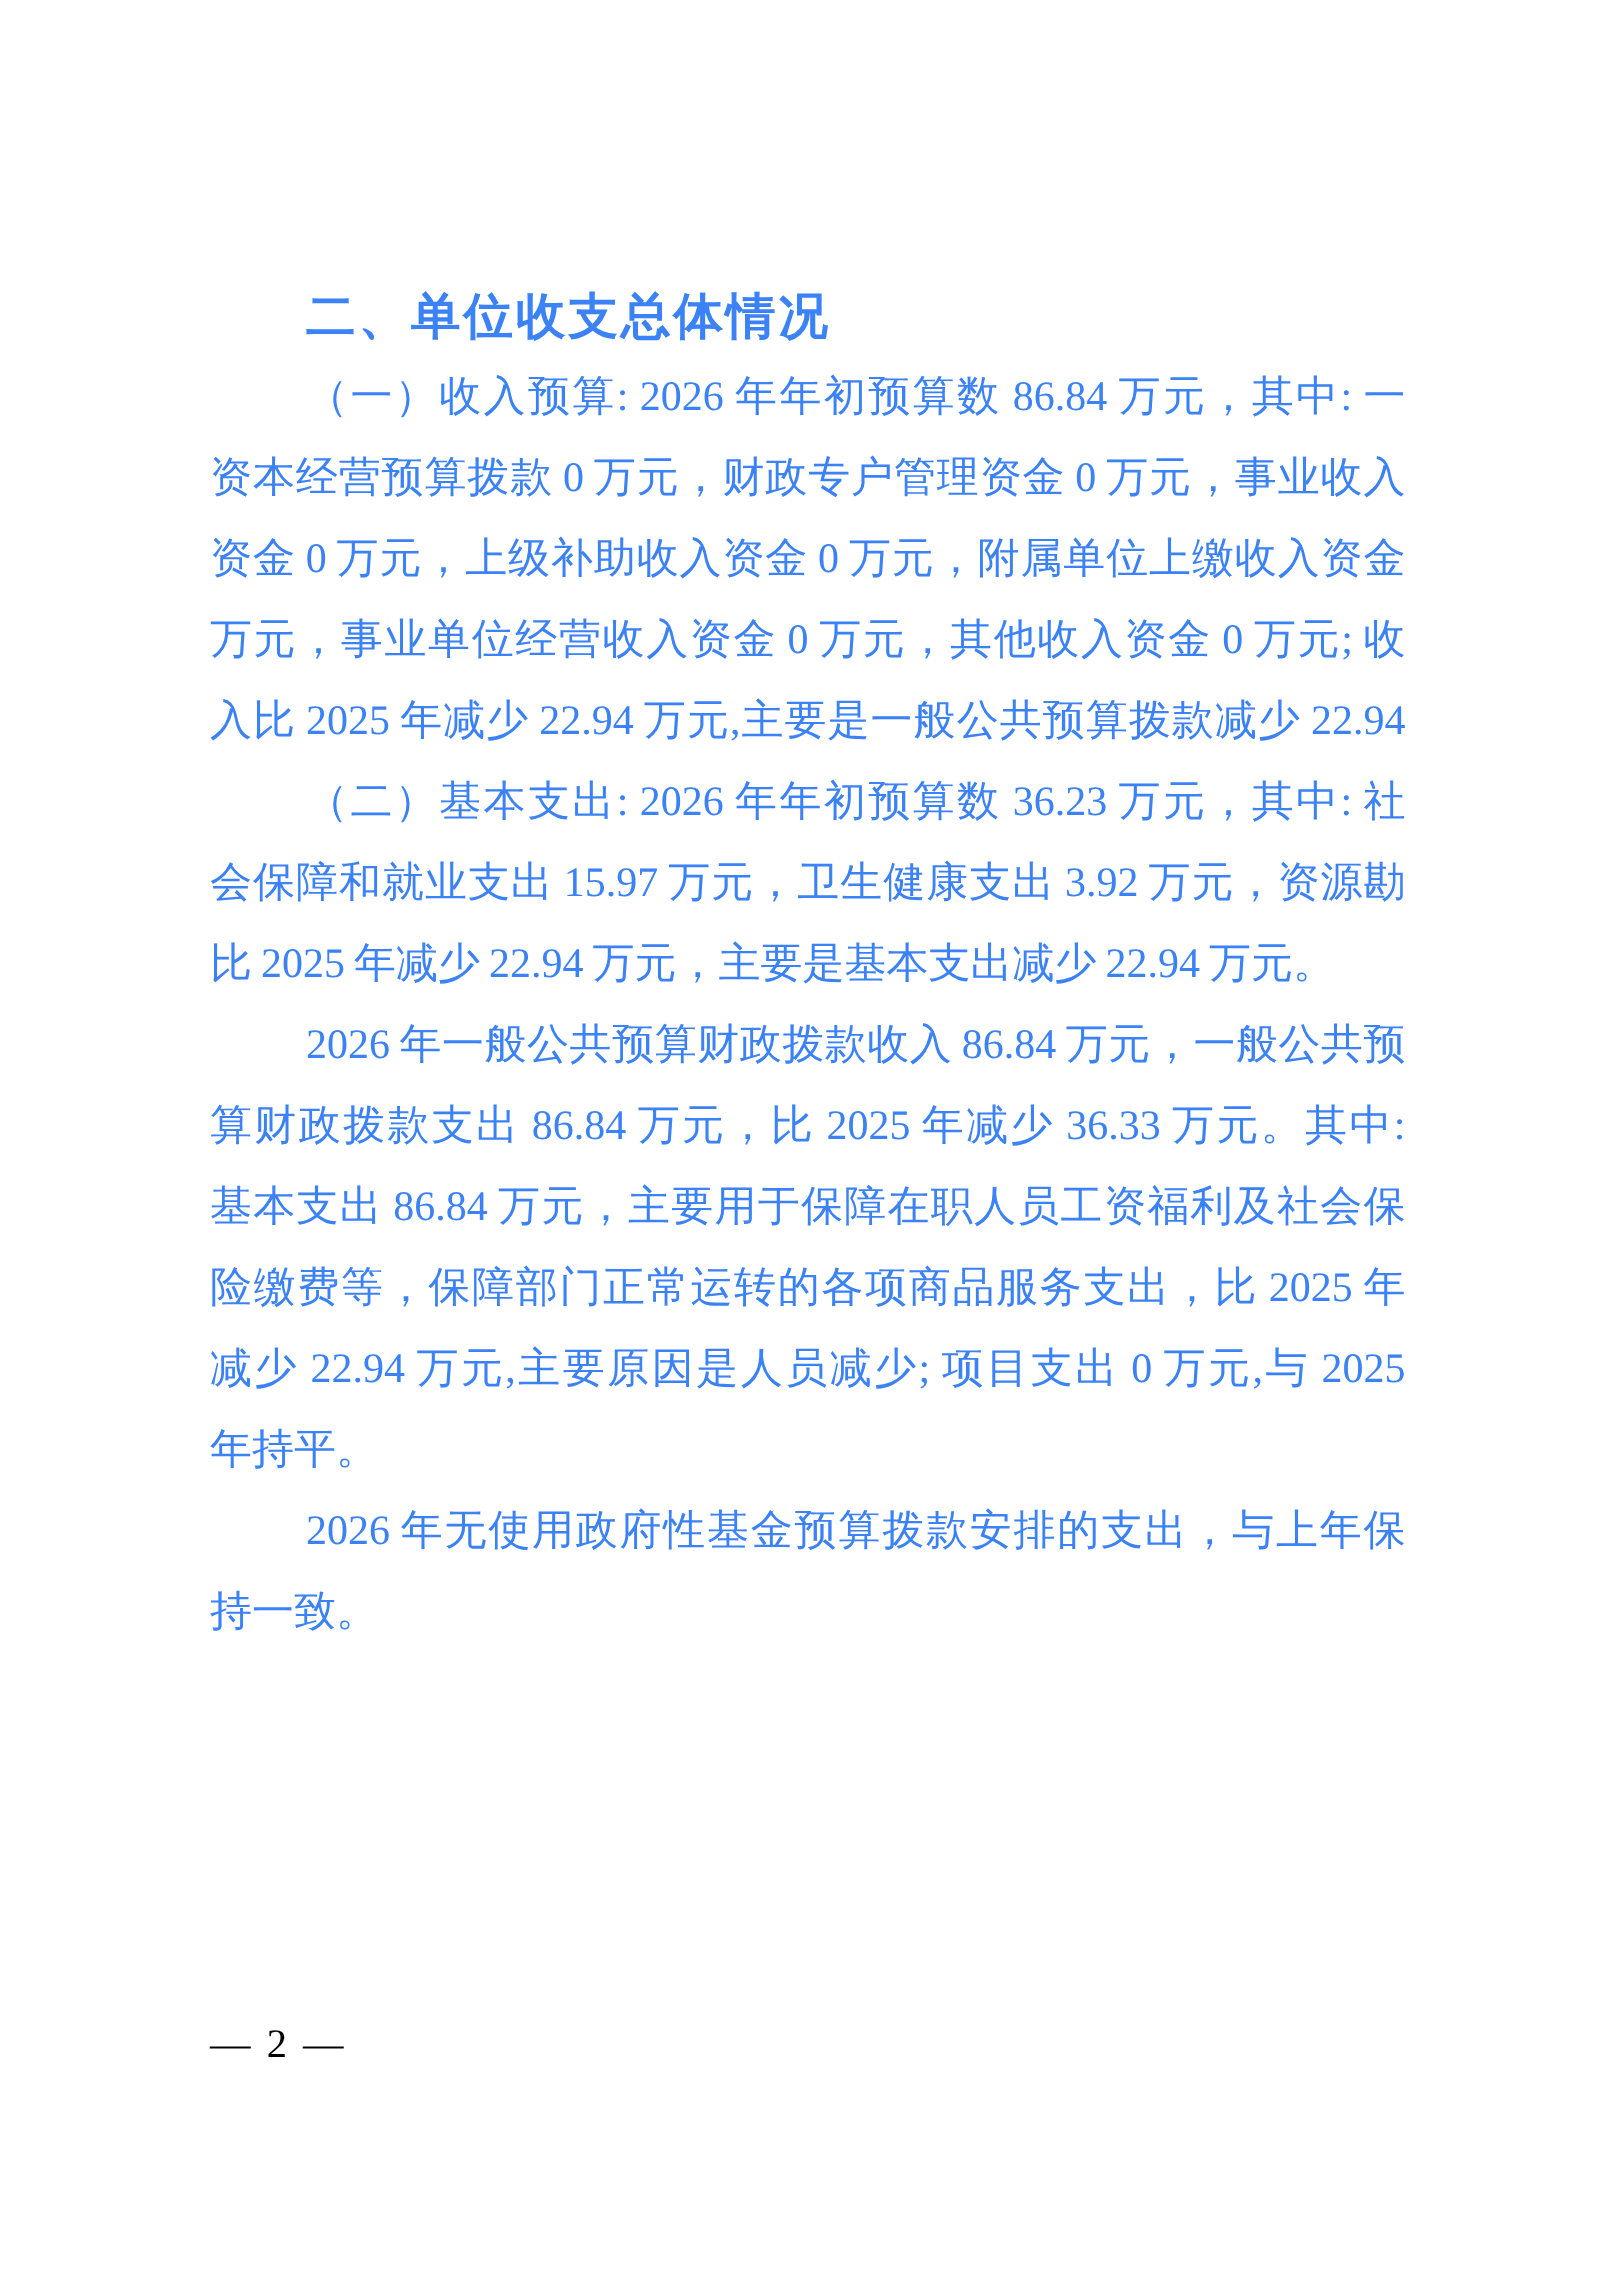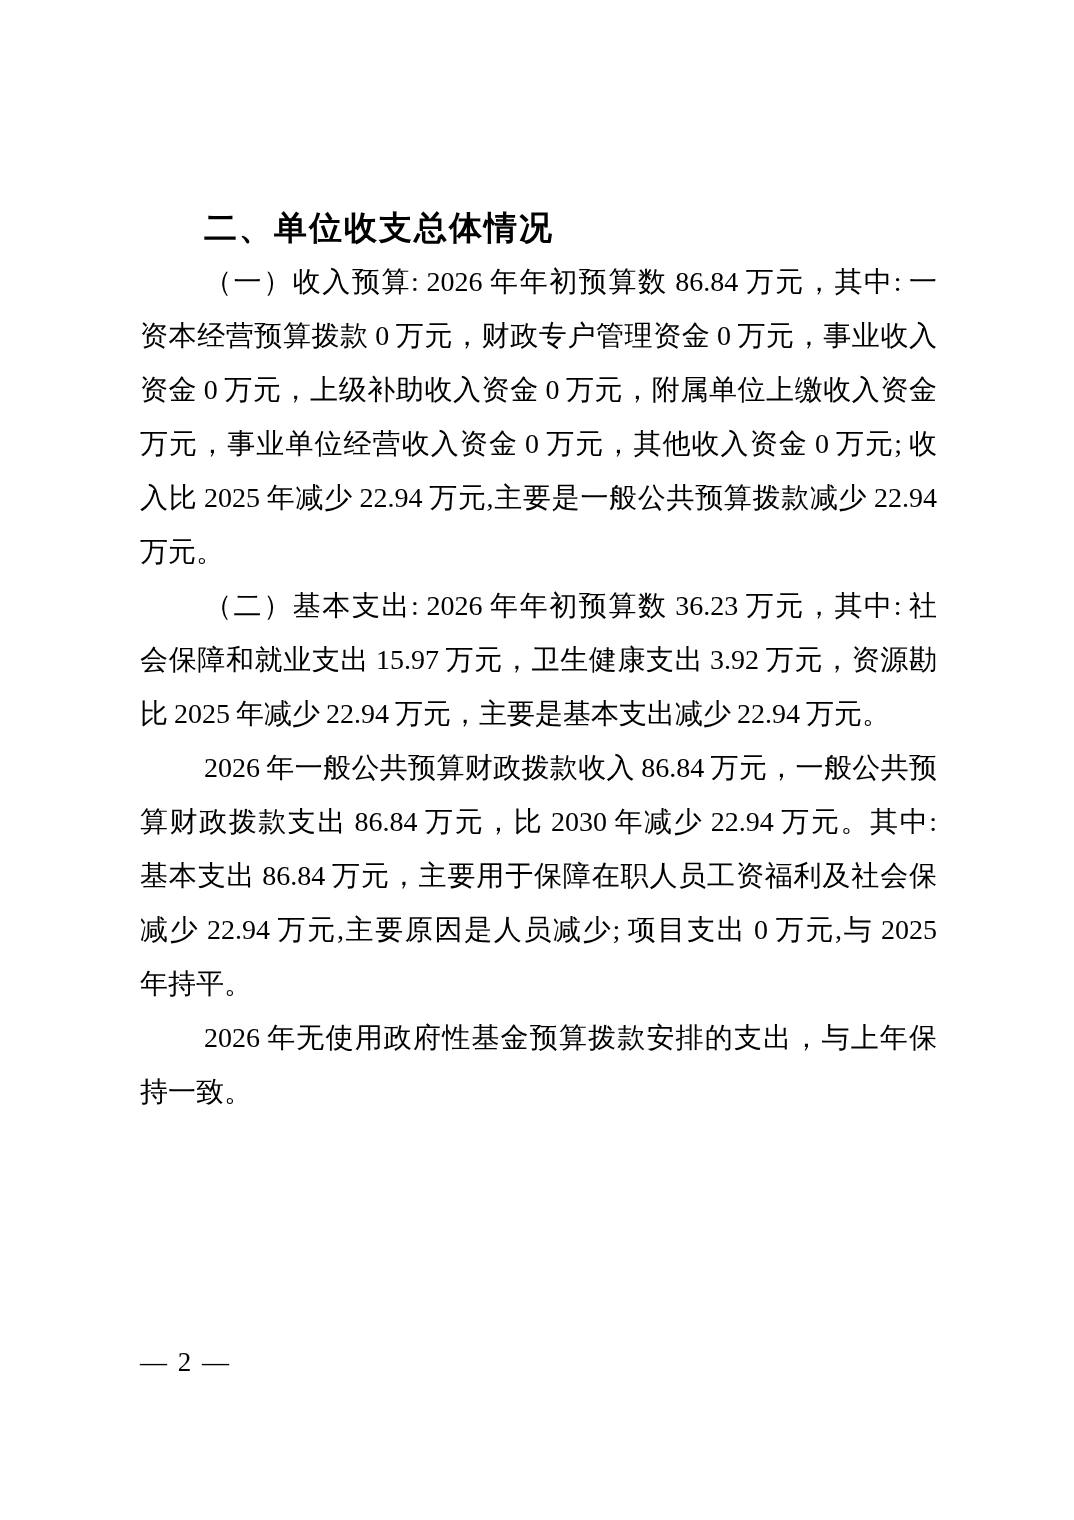--- a/index.html
+++ b/index.html
@@ -11,25 +11,25 @@
     position: relative;
     width: 1074px;
     height: 1520px;
     background: #ffffff;
     color: #000000;
     overflow: hidden;
   }
   .content {
     position: absolute;
     left: 140px;
-    top: 201px;
+    top: 184px;
     width: 797px;
     font-family: "Liberation Serif", "DejaVu Serif", serif;
     font-size: 28px;
-    color: #000000;
+    color: #3b82f6;
   }
   .ln {
     height: 54px;
     line-height: 54px;
     text-align: justify;
     text-align-last: justify;
     word-spacing: -1px;
     overflow: hidden;
     white-space: nowrap;
   }
@@ -74,34 +74,34 @@
   <div class="content">
 
     <h1 class="sec-heading">二、单位收支总体情况</h1>
 
     <div>
       <div class="ln indent"><span class="lead">（一）收入预算:</span><span> 2026 年年初预算数 86.84 万元，其中: 一</span></div>
       <div class="ln">资本经营预算拨款 0 万元，财政专户管理资金 0 万元，事业收入</div>
       <div class="ln">资金 0 万元，上级补助收入资金 0 万元，附属单位上缴收入资金</div>
       <div class="ln">万元，事业单位经营收入资金 0 万元，其他收入资金 0 万元; 收</div>
       <div class="ln">入比 2025 年减少 22.94 万元,主要是一般公共预算拨款减少 22.94</div>
-      <div class="ln last">万元。</div>
     </div>
 
     <div>
       <div class="ln indent"><span class="lead">（二）基本支出:</span><span> 2026 年年初预算数 36.23 万元，其中: 社</span></div>
       <div class="ln">会保障和就业支出 15.97 万元，卫生健康支出 3.92 万元，资源勘</div>
       <div class="ln last">比 2025 年减少 22.94 万元，主要是基本支出减少 22.94 万元。</div>
     </div>
 
 
     <div>
       <div class="ln indent">2026 年一般公共预算财政拨款收入 86.84 万元，一般公共预</div>
-      <div class="ln">算财政拨款支出 86.84 万元，比 2030 年减少 22.94 万元。其中:</div>
+      <div class="ln">算财政拨款支出 86.84 万元，比 2025 年减少 36.33 万元。其中:</div>
       <div class="ln">基本支出 86.84 万元，主要用于保障在职人员工资福利及社会保</div>
+      <div class="ln">险缴费等，保障部门正常运转的各项商品服务支出，比 2025 年</div>
       <div class="ln">减少 22.94 万元,主要原因是人员减少; 项目支出 0 万元,与 2025</div>
       <div class="ln last">年持平。</div>
     </div>
 
     <div>
       <div class="ln indent">2026 年无使用政府性基金预算拨款安排的支出，与上年保</div>
       <div class="ln last">持一致。</div>
     </div>
 
   </div>

